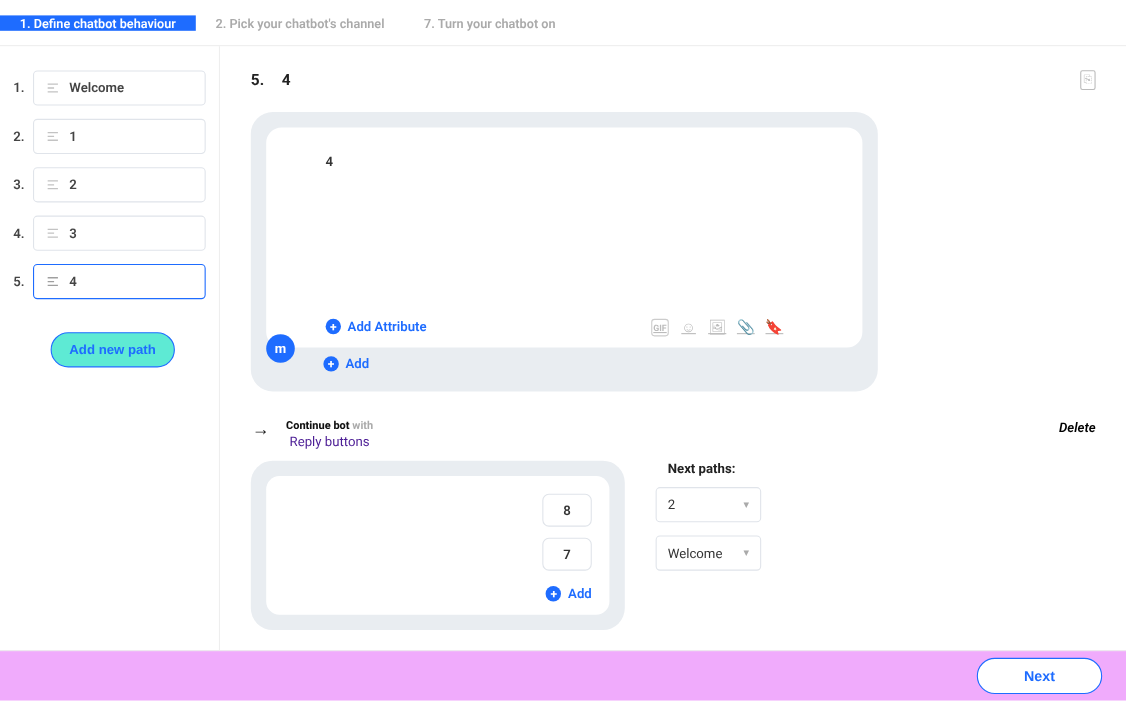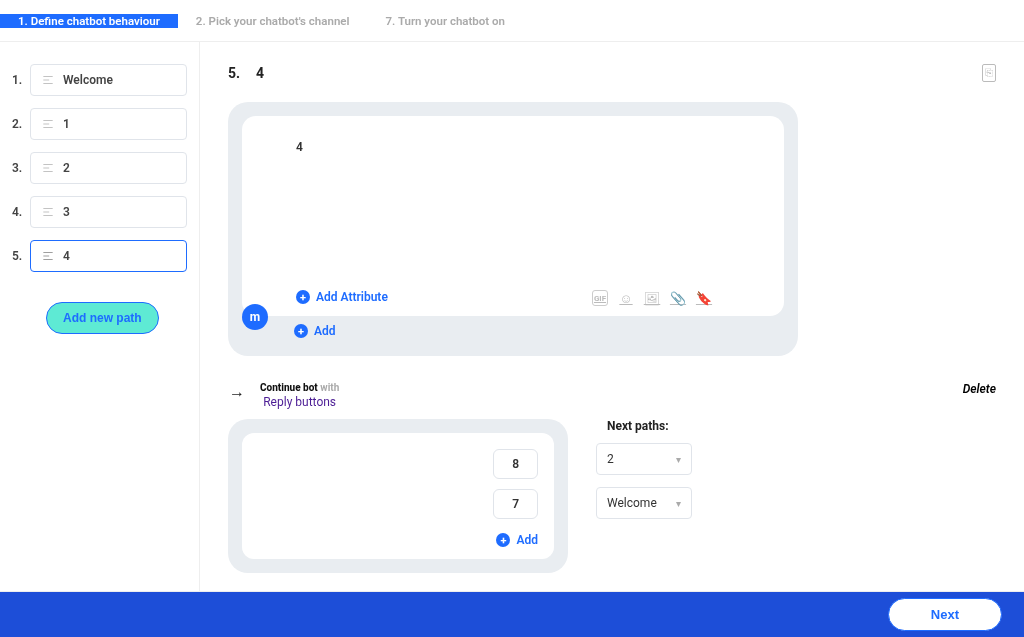--- a/index.html
+++ b/index.html
@@ -298,21 +298,21 @@
   }
   .chevron { color:#aaa; font-size:10px; }
   
   .footer {
     height: 46px;
     border-top: 1px solid #eee;
     display:flex;
     align-items:center;
     justify-content:flex-end;
     padding: 0 22px;
-    background:#1d4ed8;
+    background:#f0abfc;
   }
   .next-btn {
     border: 1.5px solid #1e6cff;
     color: #1e6cff;
     background:#fff;
     font-weight:700;
     font-size: 13px;
     border-radius: 20px;
     padding: 8px 42px;
     cursor:pointer;

